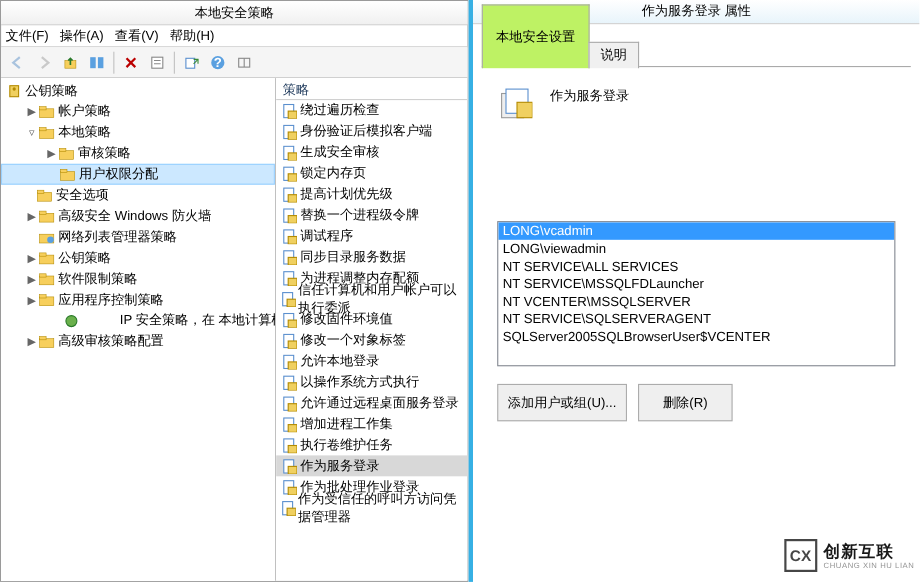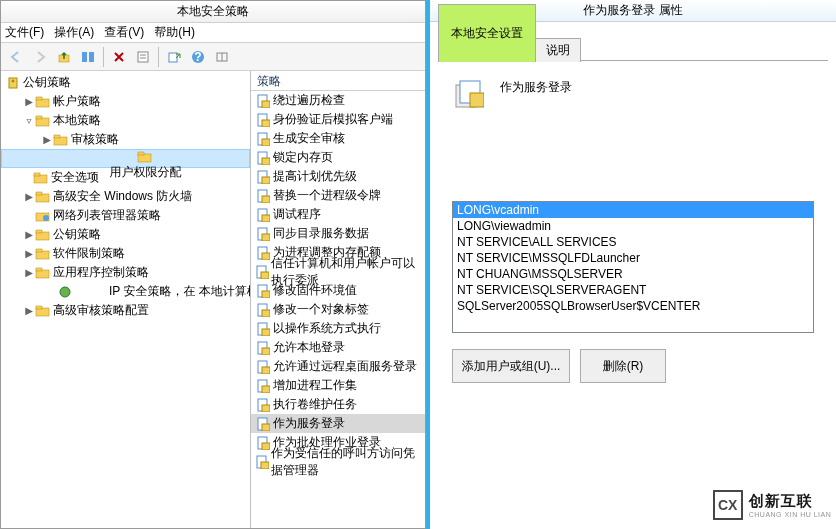--- a/index.html
+++ b/index.html
@@ -17,21 +17,21 @@
 .toolbar { height: 28px; display: flex; align-items: center; padding: 0 4px; gap: 2px; border-bottom: 1px solid #d0d0d0; background: #f5f5f5; }
 .tb-btn { width: 22px; height: 22px; display: flex; align-items: center; justify-content: center; border: 1px solid transparent; }
 .tb-btn.disabled { opacity: 0.4; }
 .tb-sep { width: 1px; height: 20px; background: #c0c0c0; margin: 0 2px; }
 
 .content-split { flex: 1; display: flex; overflow: hidden; }
 .tree-panel { width: 250px; border-right: 1px solid #c0c0c0; overflow-y: auto; background: #fff; padding-top: 2px; }
 .tree-item { display: flex; align-items: center; height: 19px; cursor: default; white-space: nowrap; }
 .tree-item .expander { width: 12px; text-align: center; color: #666; font-size: 10px; }
 .tree-item .ticon { width: 16px; height: 16px; margin-right: 2px; display: inline-flex; align-items:center; justify-content:center; }
-.tree-item.selected { background: #cce8ff; border: 1px solid #99d1ff; height: 19px; flex-direction: column; }
+.tree-item.selected { background: #cce8ff; border: 1px solid #99d1ff; height: 19px; }
 .tree-item .label {}
 
 .list-panel { flex: 1; overflow-y: auto; background: #fff; }
 .list-header { height: 20px; border-bottom: 1px solid #d0d0d0; padding-left: 6px; display: flex; align-items: flex-end; background: #fff; color: #1e395b;}
 .list-item { display: flex; align-items: center; height: 19px; padding-left: 4px; cursor: default; }
 .list-item.selected { background: #d8d8d8; }
 .list-item .licon { width: 16px; height: 14px; margin-right: 2px; display:inline-flex; align-items:center; justify-content:center;}
 
 .right-panel { flex: 1; background: #fff; border-left: 4px solid #36b0e4; display: flex; flex-direction: column; }
 .prop-title { height: 22px; background: linear-gradient(#fff,#e8f4fb); display: flex; align-items: center; justify-content: center; border-bottom: 1px solid #d0d0d0; }
@@ -382,30 +382,30 @@
               </span>
               <span>修改一个对象标签</span>
             </div>
             <div class="list-item">
               <span class="licon">
                 <svg width="14" height="14">
                   <rect x="2" y="1" width="9" height="12" fill="#fff" stroke="#5a8fce"></rect>
                   <rect x="6" y="7" width="8" height="7" fill="#f0d060" stroke="#b38a00"></rect>
                 </svg>
               </span>
+              <span>允许本地登录</span>
+            </div>
+            <div class="list-item">
+              <span class="licon">
+                <svg width="14" height="14">
+                  <rect x="2" y="1" width="9" height="12" fill="#fff" stroke="#5a8fce"></rect>
+                  <rect x="6" y="7" width="8" height="7" fill="#f0d060" stroke="#b38a00"></rect>
+                </svg>
+              </span>
               <span>以操作系统方式执行</span>
-            </div>
-            <div class="list-item">
-              <span class="licon">
-                <svg width="14" height="14">
-                  <rect x="2" y="1" width="9" height="12" fill="#fff" stroke="#5a8fce"></rect>
-                  <rect x="6" y="7" width="8" height="7" fill="#f0d060" stroke="#b38a00"></rect>
-                </svg>
-              </span>
-              <span>允许本地登录</span>
             </div>
             <div class="list-item">
               <span class="licon">
                 <svg width="14" height="14">
                   <rect x="2" y="1" width="9" height="12" fill="#fff" stroke="#5a8fce"></rect>
                   <rect x="6" y="7" width="8" height="7" fill="#f0d060" stroke="#b38a00"></rect>
                 </svg>
               </span>
               <span>允许通过远程桌面服务登录</span>
             </div>
@@ -477,21 +477,21 @@
             </svg>
         </span>
         <span>作为服务登录</span>
       </div>
       <div class="user-list">
         <div id="user-items">
             <div class="user-row selected">LONG\vcadmin</div>
             <div class="user-row">LONG\viewadmin</div>
             <div class="user-row">NT SERVICE\ALL SERVICES</div>
             <div class="user-row">NT SERVICE\MSSQLFDLauncher</div>
-            <div class="user-row">NT CHUANG\MSSQLSERVER</div>
+            <div class="user-row">NT VCENTER\MSSQLSERVER</div>
             <div class="user-row">NT SERVICE\SQLSERVERAGENT</div>
             <div class="user-row">SQLServer2005SQLBrowserUser$VCENTER</div>
           </div>
       </div>
       <div class="btn-row">
         <div class="win-btn">
             <span>添加用户或组(U)...</span>
           </div>
         <div class="win-btn small">
             <span>删除(R)</span>

